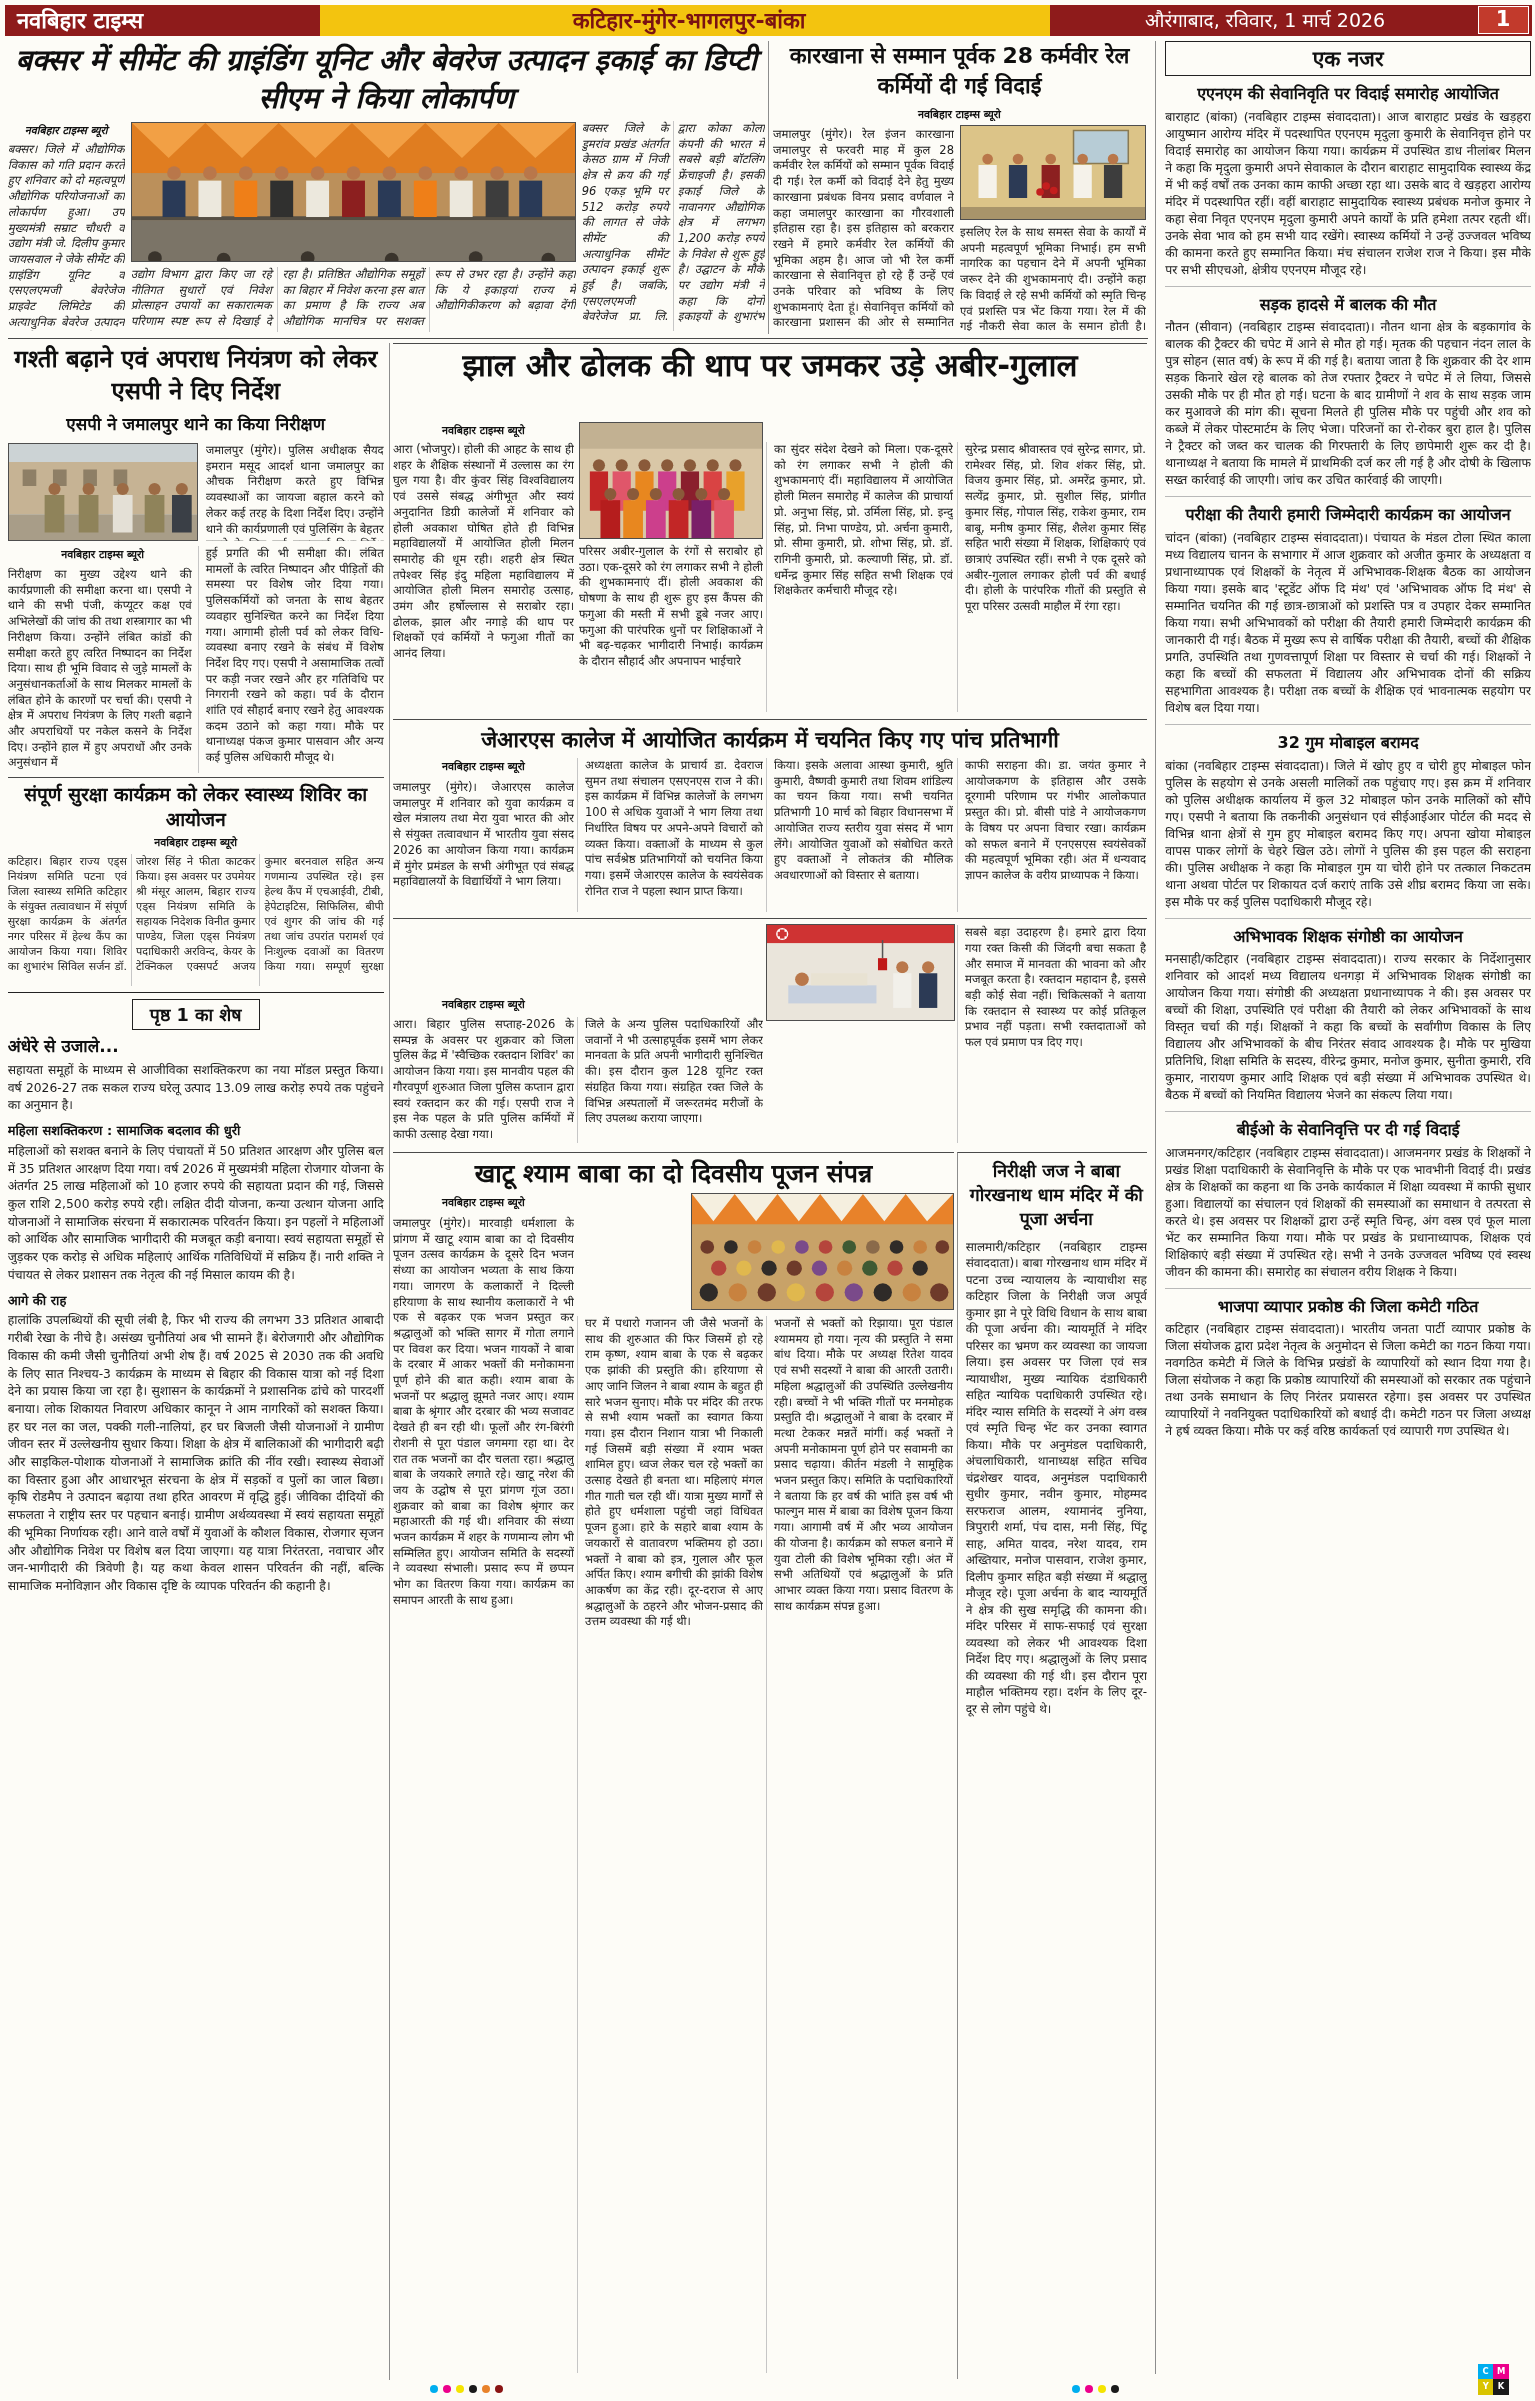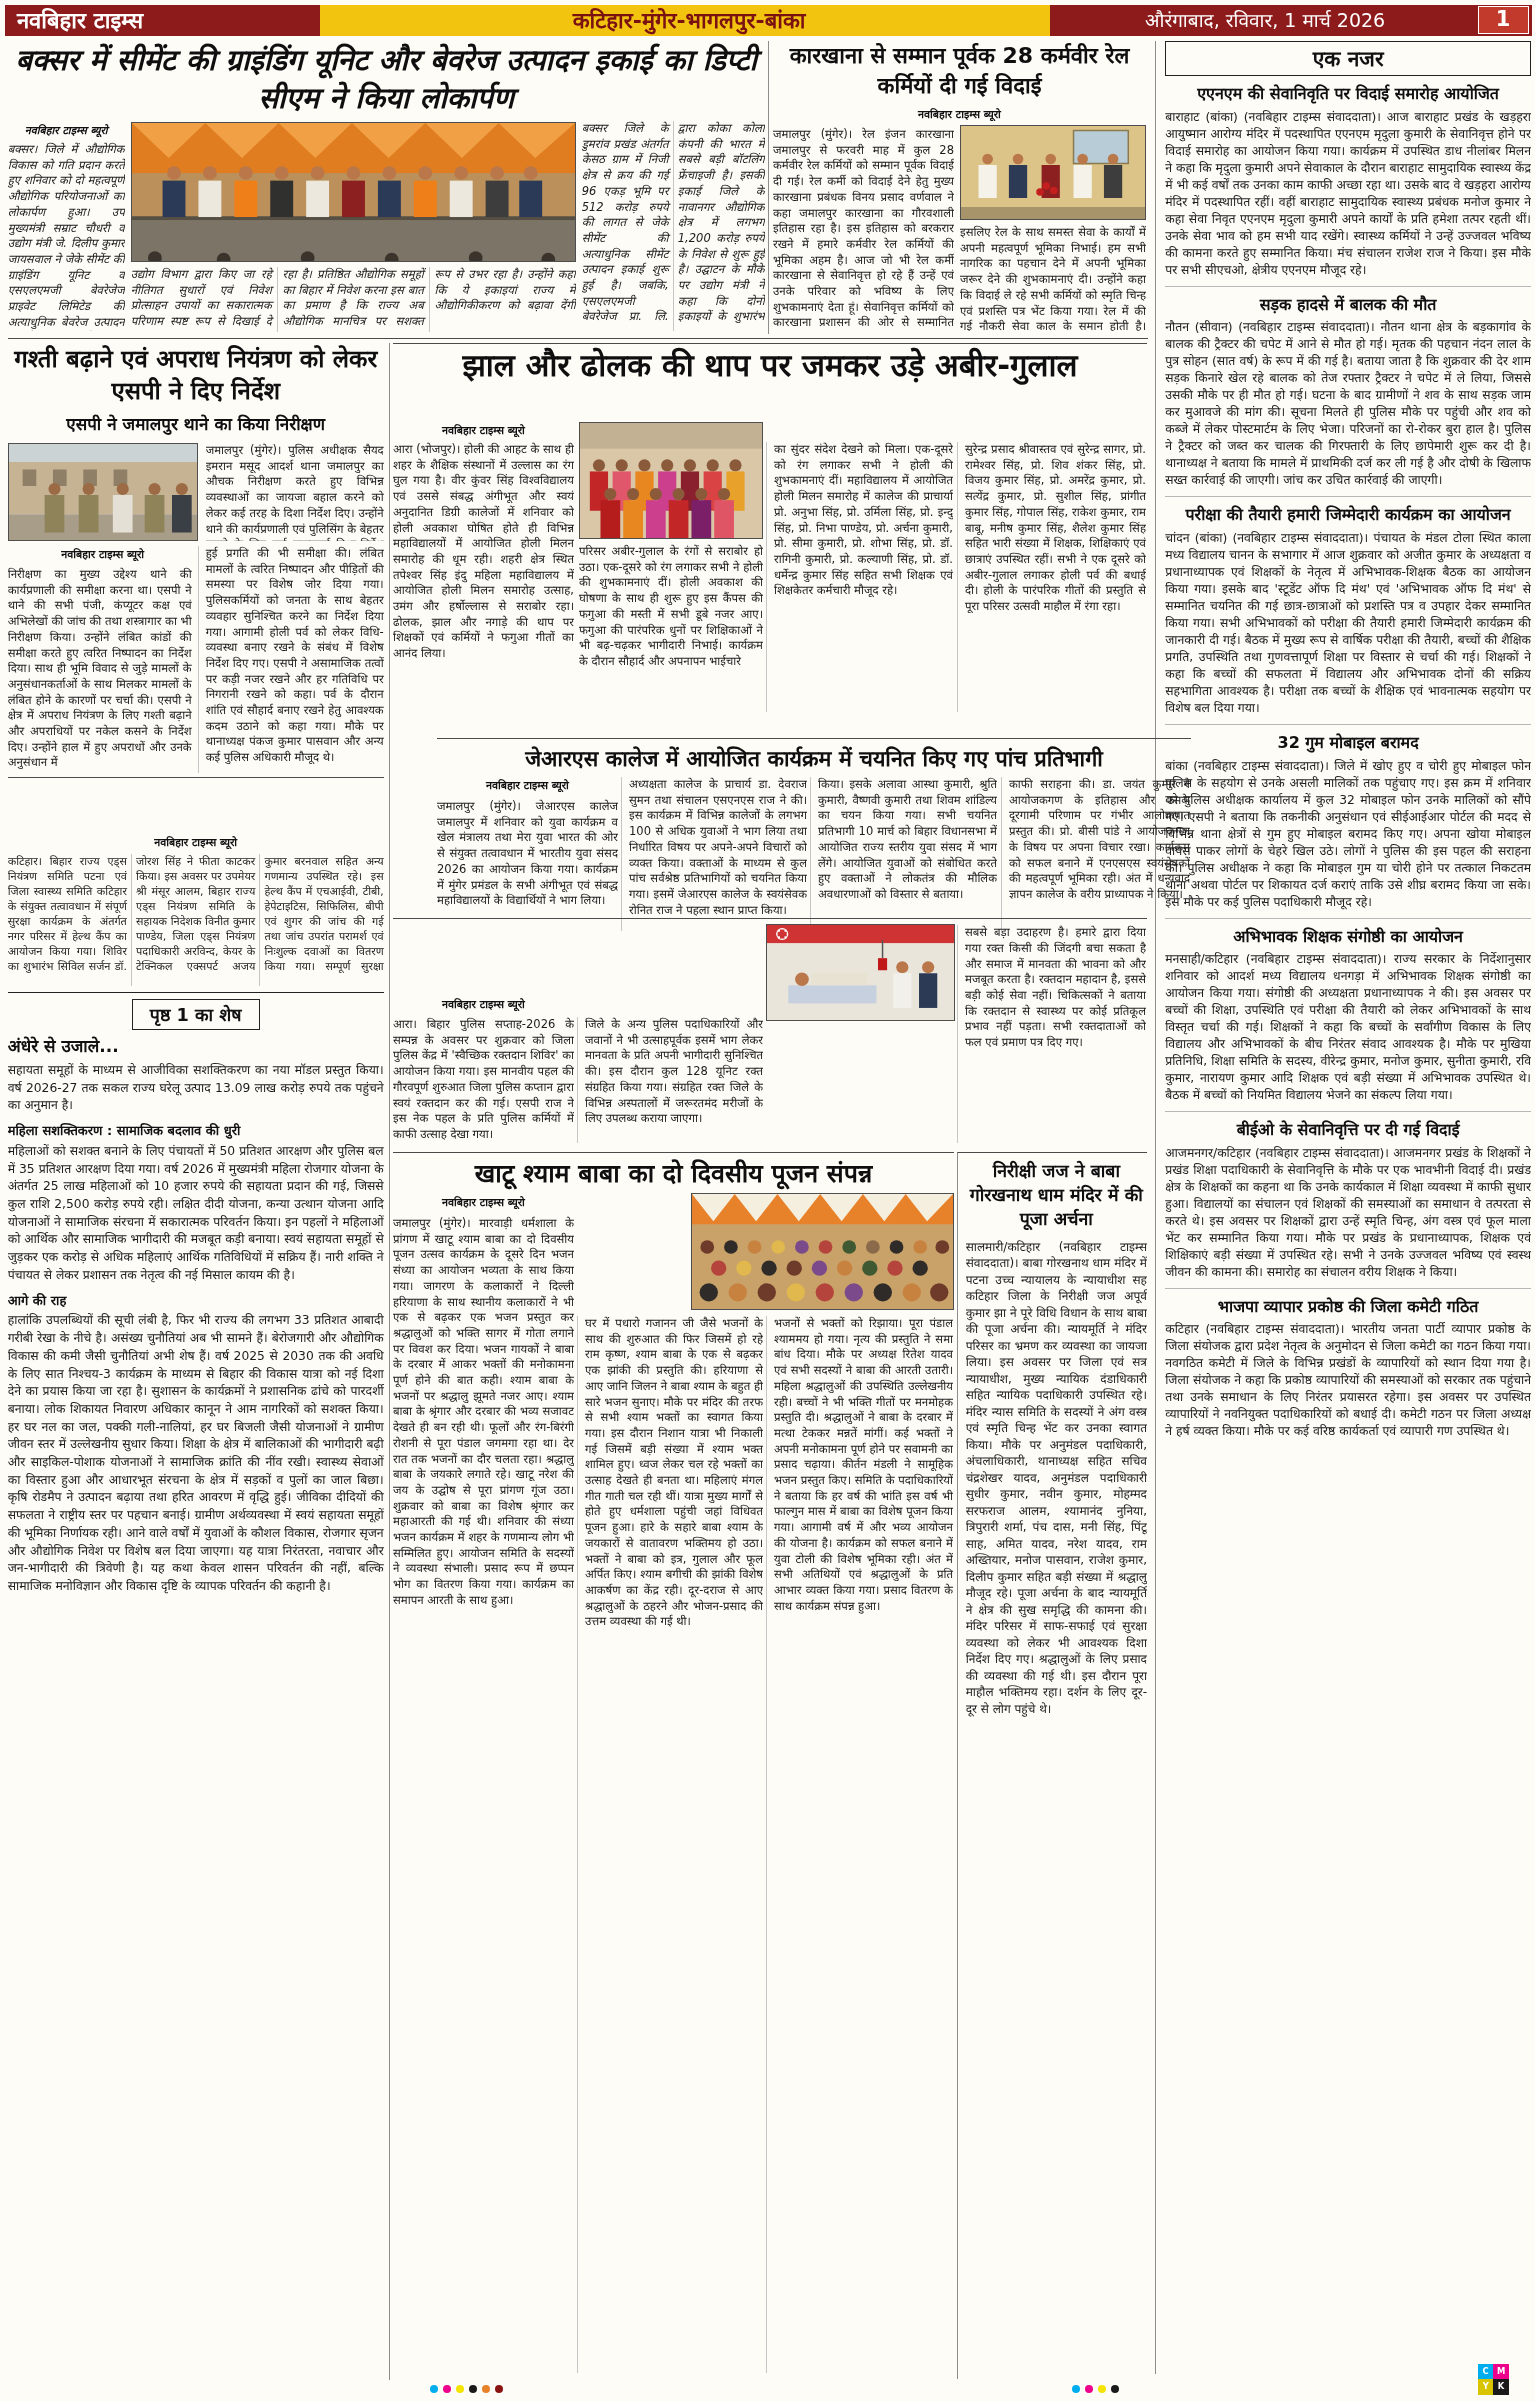--- a/index.html
+++ b/index.html
@@ -192,20 +192,21 @@
         </g>
       </svg>
     </div>
     <div class="body abs" style="left:198px;top:100px;width:178px;height:98px;">जमालपुर (मुंगेर)। पुलिस अधीक्षक सैयद इमरान मसूद आदर्श थाना जमालपुर का औचक निरीक्षण करते हुए विभिन्न व्यवस्थाओं का जायजा बहाल करने को लेकर कई तरह के दिशा निर्देश दिए। उन्होंने थाने की कार्यप्रणाली एवं पुलिसिंग के बेहतर बनाने के लिए कई महत्वपूर्ण दिशा-निर्देश दिए।</div>
     <div class="byline abs" style="left:0;top:203px;width:190px;">नवबिहार टाइम्स ब्यूरो</div>
     <div class="body abs" style="left:0;top:224px;width:184px;height:206px;">निरीक्षण का मुख्य उद्देश्य थाने की कार्यप्रणाली की समीक्षा करना था। एसपी ने थाने की सभी पंजी, कंप्यूटर कक्ष एवं अभिलेखों की जांच की तथा शस्त्रागार का भी निरीक्षण किया। उन्होंने लंबित कांडों की समीक्षा करते हुए त्वरित निष्पादन का निर्देश दिया। साथ ही भूमि विवाद से जुड़े मामलों के अनुसंधानकर्ताओं के साथ मिलकर मामलों के लंबित होने के कारणों पर चर्चा की। एसपी ने क्षेत्र में अपराध नियंत्रण के लिए गश्ती बढ़ाने और अपराधियों पर नकेल कसने के निर्देश दिए। उन्होंने हाल में हुए अपराधों और उनके अनुसंधान में</div>
     <div class="body ncol abs" style="left:190px;top:203px;width:186px;height:227px;">हुई प्रगति की भी समीक्षा की। लंबित मामलों के त्वरित निष्पादन और पीड़ितों की समस्या पर विशेष जोर दिया गया। पुलिसकर्मियों को जनता के साथ बेहतर व्यवहार सुनिश्चित करने का निर्देश दिया गया। आगामी होली पर्व को लेकर विध‍ि-व्यवस्था बनाए रखने के संबंध में विशेष निर्देश दिए गए। एसपी ने असामाजिक तत्वों पर कड़ी नजर रखने और हर गतिविधि पर निगरानी रखने को कहा। पर्व के दौरान शांति एवं सौहार्द बनाए रखने हेतु आवश्यक कदम उठाने को कहा गया। मौके पर थानाध्यक्ष पंकज कुमार पासवान और अन्य कई पुलिस अधिकारी मौजूद थे।</div>
   </div>
 
   <div class="abs" style="left:7.7px;top:780px;width:376px;height:207px;">
+    <div class="hl abs" style="left:0;top:1.5px;width:376px;font-size:19px;line-height:25px;">संपूर्ण सुरक्षा कार्यक्रम को लेकर स्वास्थ्य शिविर का आयोजन</div>
     <div class="byline abs" style="left:0;top:54px;width:376px;">नवबिहार टाइम्स ब्यूरो</div>
     <div class="body abs" style="left:0;top:74px;width:376px;height:132px;column-count:3;column-gap:9.2px;column-rule:0.8px solid #c6c6c6;font-size:11px;line-height:15px;">कटिहार। बिहार राज्य एड्स नियंत्रण समिति पटना एवं जिला स्वास्थ्य समिति कटिहार के संयुक्त तत्वावधान में संपूर्ण सुरक्षा कार्यक्रम के अंतर्गत नगर परिसर में हेल्थ कैंप का आयोजन किया गया। शिविर का शुभारंभ सिविल सर्जन डॉ. जोरश सिंह ने फीता काटकर किया। इस अवसर पर उपमेयर श्री मंसूर आलम, बिहार राज्य एड्स नियंत्रण समिति के सहायक निदेशक विनीत कुमार पाण्डेय, जिला एड्स नियंत्रण पदाधिकारी अरविन्द, केयर के टेक्निकल एक्सपर्ट अजय कुमार बरनवाल सहित अन्य गणमान्य उपस्थित रहे। इस हेल्थ कैंप में एचआईवी, टीबी, हेपेटाइटिस, सिफिलिस, बीपी एवं शुगर की जांच की गई तथा जांच उपरांत परामर्श एवं निःशुल्क दवाओं का वितरण किया गया। सम्पूर्ण सुरक्षा कार्यक्रम के तहत 'सुरक्षा से सम्पूर्ण सुरक्षा तक' थीम पर आमजन को स्वास्थ्य सेवाओं से जोड़कर निःशुल्क स्वास्थ्य सेवा उपलब्ध कराया गया। जिले के विभिन्न क्षेत्रों से आए लोगों ने जांच एवं परामर्श का लाभ उठाया। आयोजकों ने बताया कि इस तरह के शिविर आगे भी लगाए जाते रहेंगे। मौके पर कई स्वास्थ्य कर्मी एवं आमजन मौजूद रहे।</div>
   </div>
 
   <div id="p1rest">
     <div class="boxhead">पृष्ठ 1 का शेष</div>
     <div class="lead-title">अंधेरे से उजाले...</div>
     <div class="p">सहायता समूहों के माध्यम से आजीविका सशक्तिकरण का नया मॉडल प्रस्तुत किया। वर्ष 2026-27 तक सकल राज्य घरेलू उत्पाद 13.09 लाख करोड़ रुपये तक पहुंचने का अनुमान है।</div>
     <div class="sub">महिला सशक्तिकरण : सामाजिक बदलाव की धुरी</div>
     <div class="p">महिलाओं को सशक्त बनाने के लिए पंचायतों में 50 प्रतिशत आरक्षण और पुलिस बल में 35 प्रतिशत आरक्षण दिया गया। वर्ष 2026 में मुख्यमंत्री महिला रोजगार योजना के अंतर्गत 25 लाख महिलाओं को 10 हजार रुपये की सहायता प्रदान की गई, जिससे कुल राशि 2,500 करोड़ रुपये रही। लक्षित दीदी योजना, कन्या उत्थान योजना आदि योजनाओं ने सामाजिक संरचना में सकारात्मक परिवर्तन किया। इन पहलों ने महिलाओं को आर्थिक और सामाजिक भागीदारी की मजबूत कड़ी बनाया। स्वयं सहायता समूहों से जुड़कर एक करोड़ से अधिक महिलाएं आर्थिक गतिविधियों में सक्रिय हैं। नारी शक्ति ने पंचायत से लेकर प्रशासन तक नेतृत्व की नई मिसाल कायम की है।</div>
@@ -251,21 +252,21 @@
           <circle cx="190" cy="94" r="8" fill="#8a5a3a"></circle>
             <rect x="177" y="102" width="26" height="50" fill="#e05566"></rect>
         </g>
       </svg>
     </div>
     <div class="body abs" style="left:186px;top:200px;width:184px;height:169px;">परिसर अबीर-गुलाल के रंगों से सराबोर हो उठा। एक-दूसरे को रंग लगाकर सभी ने होली की शुभकामनाएं दीं। होली अवकाश की घोषणा के साथ ही शुरू हुए इस कैंपस की फगुआ की मस्ती में सभी डूबे नजर आए। फगुआ की पारंपरिक धुनों पर शिक्षिकाओं ने भी बढ़-चढ़कर भागीदारी निभाई। कार्यक्रम के दौरान सौहार्द और अपनापन भाईचारे</div>
     <div class="body ncol abs" style="left:373px;top:98px;width:187px;height:270px;">का सुंदर संदेश देखने को मिला। एक-दूसरे को रंग लगाकर सभी ने होली की शुभकामनाएं दीं। महाविद्यालय में आयोजित होली मिलन समारोह में कालेज की प्राचार्या प्रो. अनुभा सिंह, प्रो. उर्मिला सिंह, प्रो. इन्दु सिंह, प्रो. निभा पाण्डेय, प्रो. अर्चना कुमारी, प्रो. सीमा कुमारी, प्रो. शोभा सिंह, प्रो. डॉ. रागिनी कुमारी, प्रो. कल्याणी सिंह, प्रो. डॉ. धर्मेन्द्र कुमार सिंह सहित सभी शिक्षक एवं शिक्षकेतर कर्मचारी मौजूद रहे।</div>
     <div class="body ncol abs" style="left:564px;top:98px;width:189px;height:270px;">सुरेन्द्र प्रसाद श्रीवास्तव एवं सुरेन्द्र सागर, प्रो. रामेश्वर सिंह, प्रो. शिव शंकर सिंह, प्रो. विजय कुमार सिंह, प्रो. अमरेंद्र कुमार, प्रो. सत्येंद्र कुमार, प्रो. सुशील सिंह, प्रांगीत कुमार सिंह, गोपाल सिंह, राकेश कुमार, राम बाबू, मनीष कुमार सिंह, शैलेश कुमार सिंह सहित भारी संख्या में शिक्षक, शिक्षिकाएं एवं छात्राएं उपस्थित रहीं। सभी ने एक दूसरे को अबीर-गुलाल लगाकर होली पर्व की बधाई दी। होली के पारंपरिक गीतों की प्रस्तुति से पूरा परिसर उत्सवी माहौल में रंगा रहा।</div>
   </div>
 
-  <div class="abs" style="left:393px;top:738px;width:754px;height:197px;border-top:0.8px solid #4a4a4a;margin-left:44px;">
+  <div class="abs" style="left:393px;top:719px;width:754px;height:197px;border-top:0.8px solid #4a4a4a;">
     <div class="hl abs" style="left:0;top:4.6px;width:754px;font-size:21.5px;line-height:29px;">जेआरएस कालेज में आयोजित कार्यक्रम में चयनित किए गए पांच प्रतिभागी</div>
     <div class="byline abs" style="left:0;top:38px;width:181px;">नवबिहार टाइम्स ब्यूरो</div>
     <div class="body abs" style="left:0;top:60px;width:181px;height:132px;">जमालपुर (मुंगेर)। जेआरएस कालेज जमालपुर में शनिवार को युवा कार्यक्रम व खेल मंत्रालय तथा मेरा युवा भारत की ओर से संयुक्त तत्वावधान में भारतीय युवा संसद 2026 का आयोजन किया गया। कार्यक्रम में मुंगेर प्रमंडल के सभी अंगीभूत एवं संबद्ध महाविद्यालयों के विद्यार्थियों ने भाग लिया।</div>
     <div class="body ncol abs" style="left:184px;top:38px;width:186px;height:154px;">अध्यक्षता कालेज के प्राचार्य डा. देवराज सुमन तथा संचालन एसएनएस राज ने की। इस कार्यक्रम में विभिन्न कालेजों के लगभग 100 से अधिक युवाओं ने भाग लिया तथा निर्धारित विषय पर अपने-अपने विचारों को व्यक्त किया। वक्ताओं के माध्यम से कुल पांच सर्वश्रेष्ठ प्रतिभागियों को चयनित किया गया। इसमें जेआरएस कालेज के स्वयंसेवक रोनित राज ने पहला स्थान प्राप्त किया।</div>
     <div class="body ncol abs" style="left:373px;top:38px;width:187px;height:154px;">किया। इसके अलावा आस्था कुमारी, श्रुति कुमारी, वैष्णवी कुमारी तथा शिवम शांडिल्य का चयन किया गया। सभी चयनित प्रतिभागी 10 मार्च को बिहार विधानसभा में आयोजित राज्य स्तरीय युवा संसद में भाग लेंगे। आयोजित युवाओं को संबोधित करते हुए वक्ताओं ने लोकतंत्र की मौलिक अवधारणाओं को विस्तार से बताया।</div>
     <div class="body ncol abs" style="left:564px;top:38px;width:189px;height:154px;">काफी सराहना की। डा. जयंत कुमार ने आयोजकगण के इतिहास और उसके दूरगामी परिणाम पर गंभीर आलोकपात प्रस्तुत की। प्रो. बीसी पांडे ने आयोजकगण के विषय पर अपना विचार रखा। कार्यक्रम को सफल बनाने में एनएसएस स्वयंसेवकों की महत्वपूर्ण भूमिका रही। अंत में धन्यवाद ज्ञापन कालेज के वरीय प्राध्यापक ने किया।</div>
   </div>
 
   <div class="abs" style="left:393px;top:918px;width:754px;height:229px;border-top:0.8px solid #4a4a4a;">
     <div class="photo abs" style="left:373px;top:4.6px;width:189px;height:97px;">

